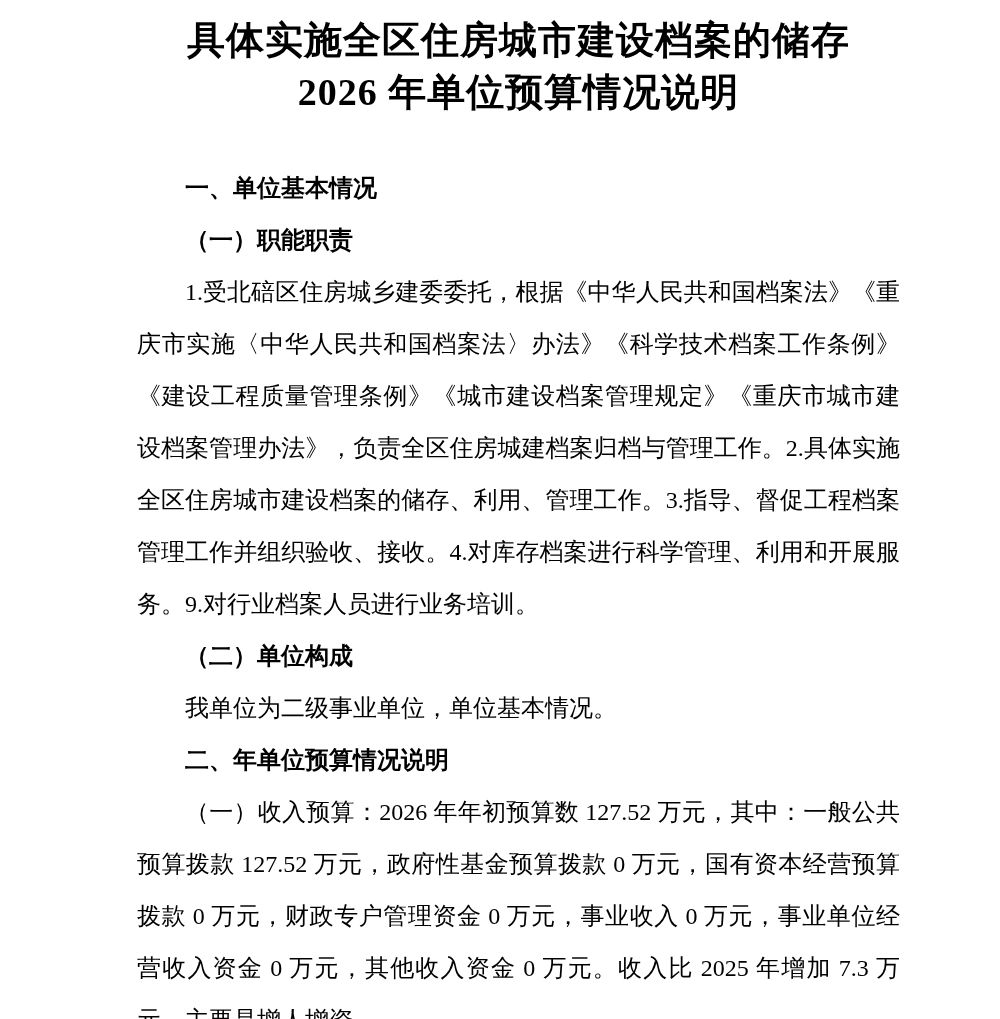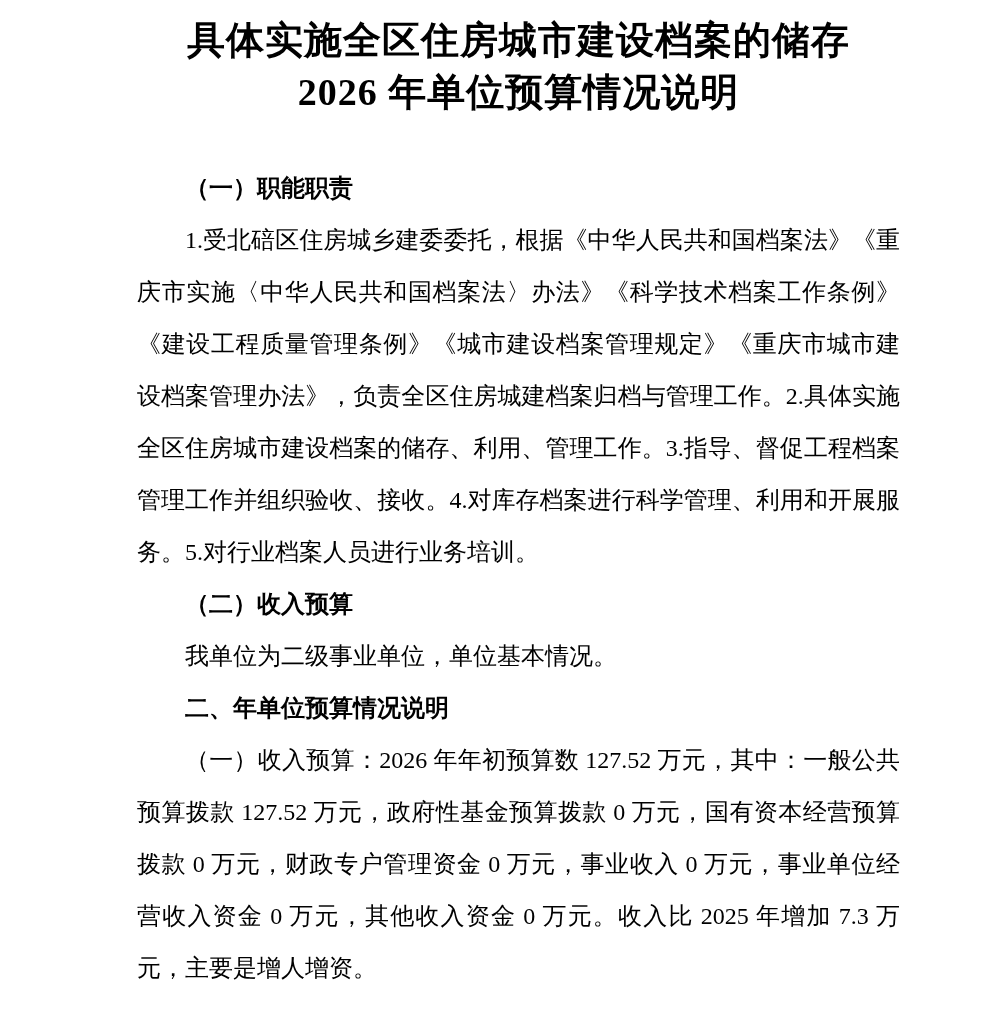--- a/index.html
+++ b/index.html
@@ -54,26 +54,27 @@
 </head>
 <body>
 
 <div class="doc">
 
   <h1 class="title">
     <span class="tline">具体实施全区住房城市建设档案的储存</span>
     <span class="tline">2026 年单位预算情况说明</span>
   </h1>
 
+  <p class="block h2">一、单位基本情况</p>
 
   <p class="block sub">（一）职能职责</p>
 
-  <p class="block">1.受北碚区住房城乡建委委托，根据《中华人民共和国档案法》《重庆市实施〈中华人民共和国档案法〉办法》《科学技术档案工作条例》《建设工程质量管理条例》《城市建设档案管理规定》《重庆市城市建设档案管理办法》，负责全区住房城建档案归档与管理工作。2.具体实施全区住房城市建设档案的储存、利用、管理工作。3.指导、督促工程档案管理工作并组织验收、接收。4.对库存档案进行科学管理、利用和开展服务。5.对行业档案人员进行业务培训。</p>
+  <p class="block">1.受北碚区住房城乡建委委托，根据《中华人民共和国档案法》《重庆市实施〈中华人民共和国档案法〉办法》《科学技术档案工作条例》《建设工程质量管理条例》《城市建设档案管理规定》《重庆市城市建设档案管理办法》，负责全区住房城建档案归档与管理工作。2.具体实施全区住房城市建设档案的储存、利用、管理工作。3.指导、督促工程档案管理工作并组织验收、接收。4.对库存档案进行科学管理、利用和开展服务。9.对行业档案人员进行业务培训。</p>
 
-  <p class="block sub">（二）收入预算</p>
+  <p class="block sub">（二）单位构成</p>
 
   <p class="block">我单位为二级事业单位，单位基本情况。</p>
 
   <p class="block h2">二、年单位预算情况说明</p>
 
   <p class="block">（一）收入预算：2026 年年初预算数 127.52 万元，其中：一般公共预算拨款 127.52 万元，政府性基金预算拨款 0 万元，国有资本经营预算拨款 0 万元，财政专户管理资金 0 万元，事业收入 0 万元，事业单位经营收入资金 0 万元，其他收入资金 0 万元。收入比 2025 年增加 7.3 万元，主要是增人增资。</p>
 
 </div>
 
 </body></html>

